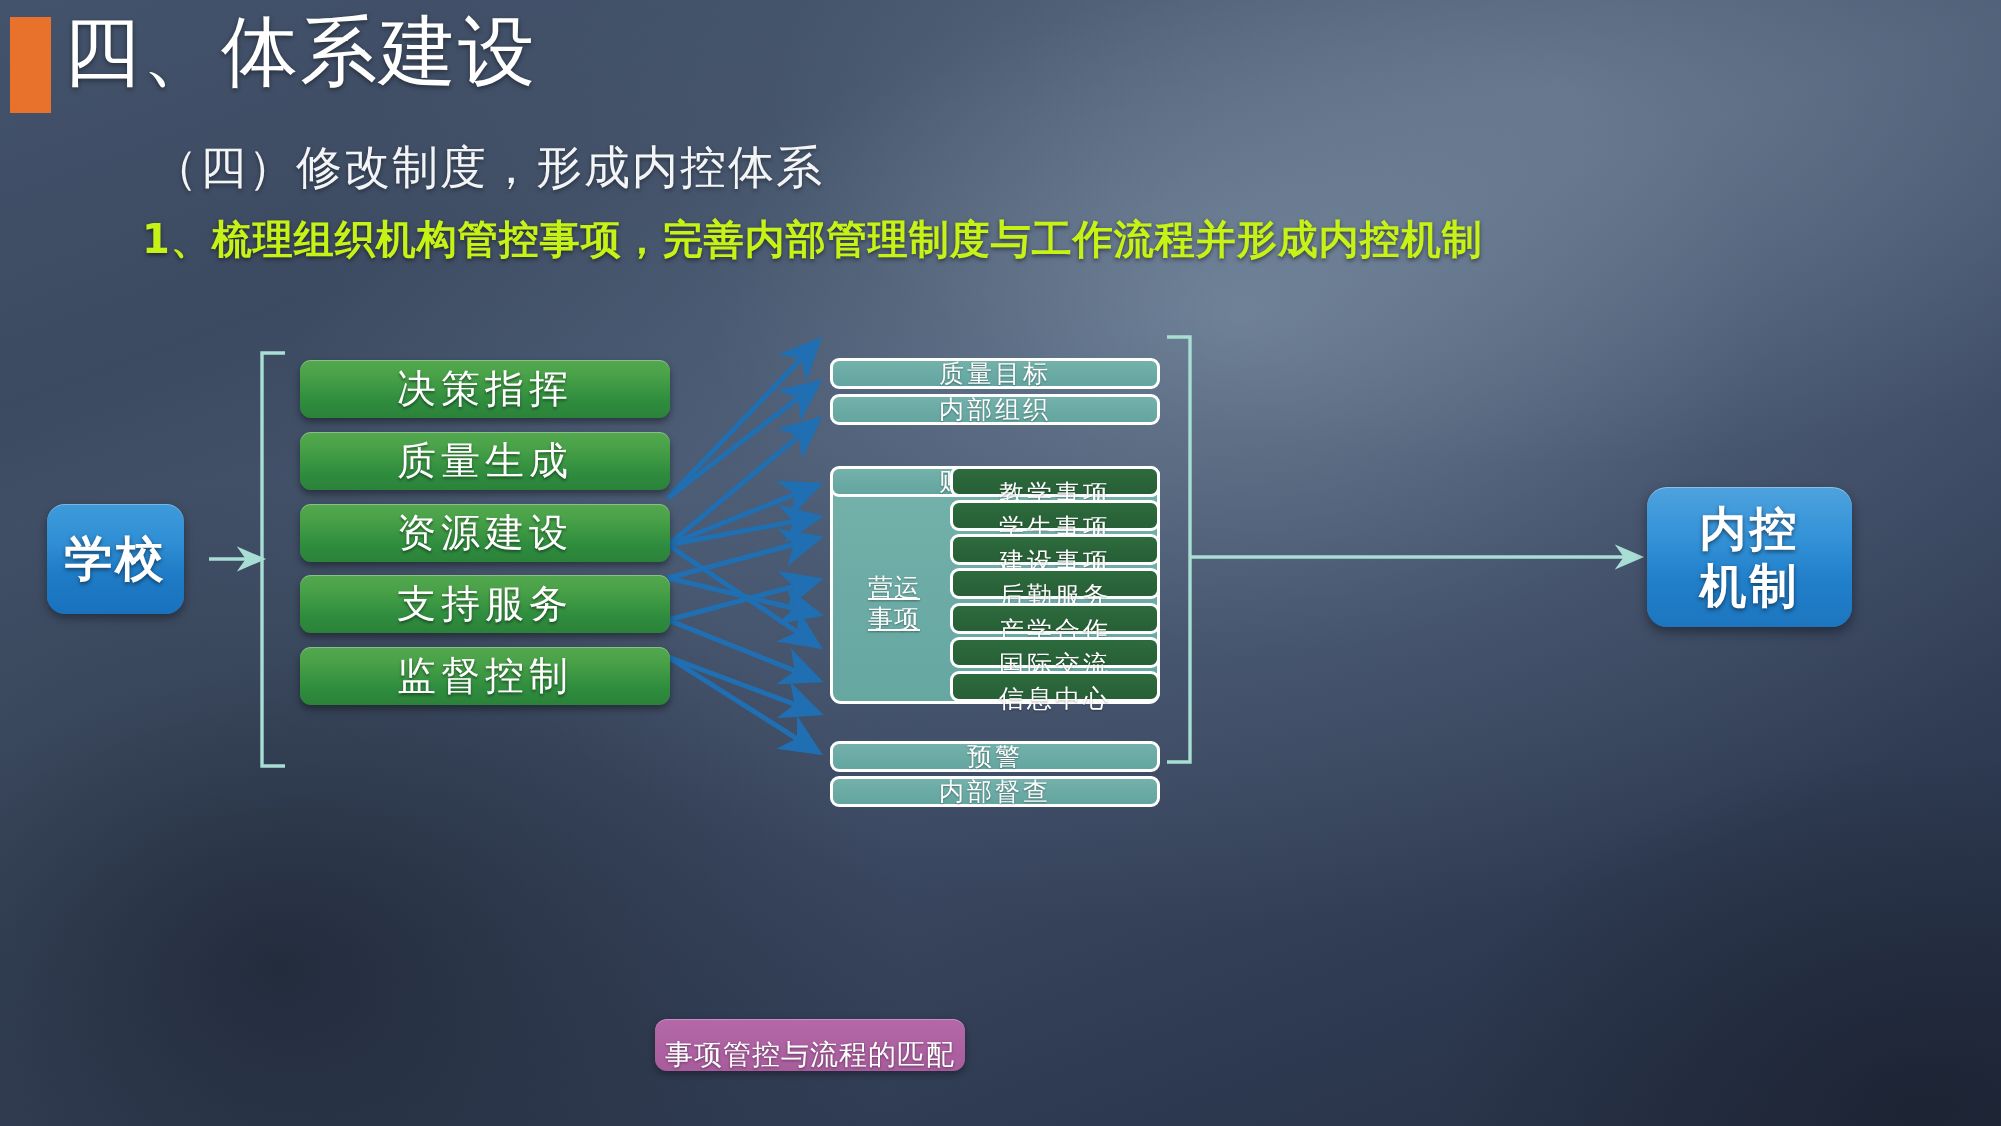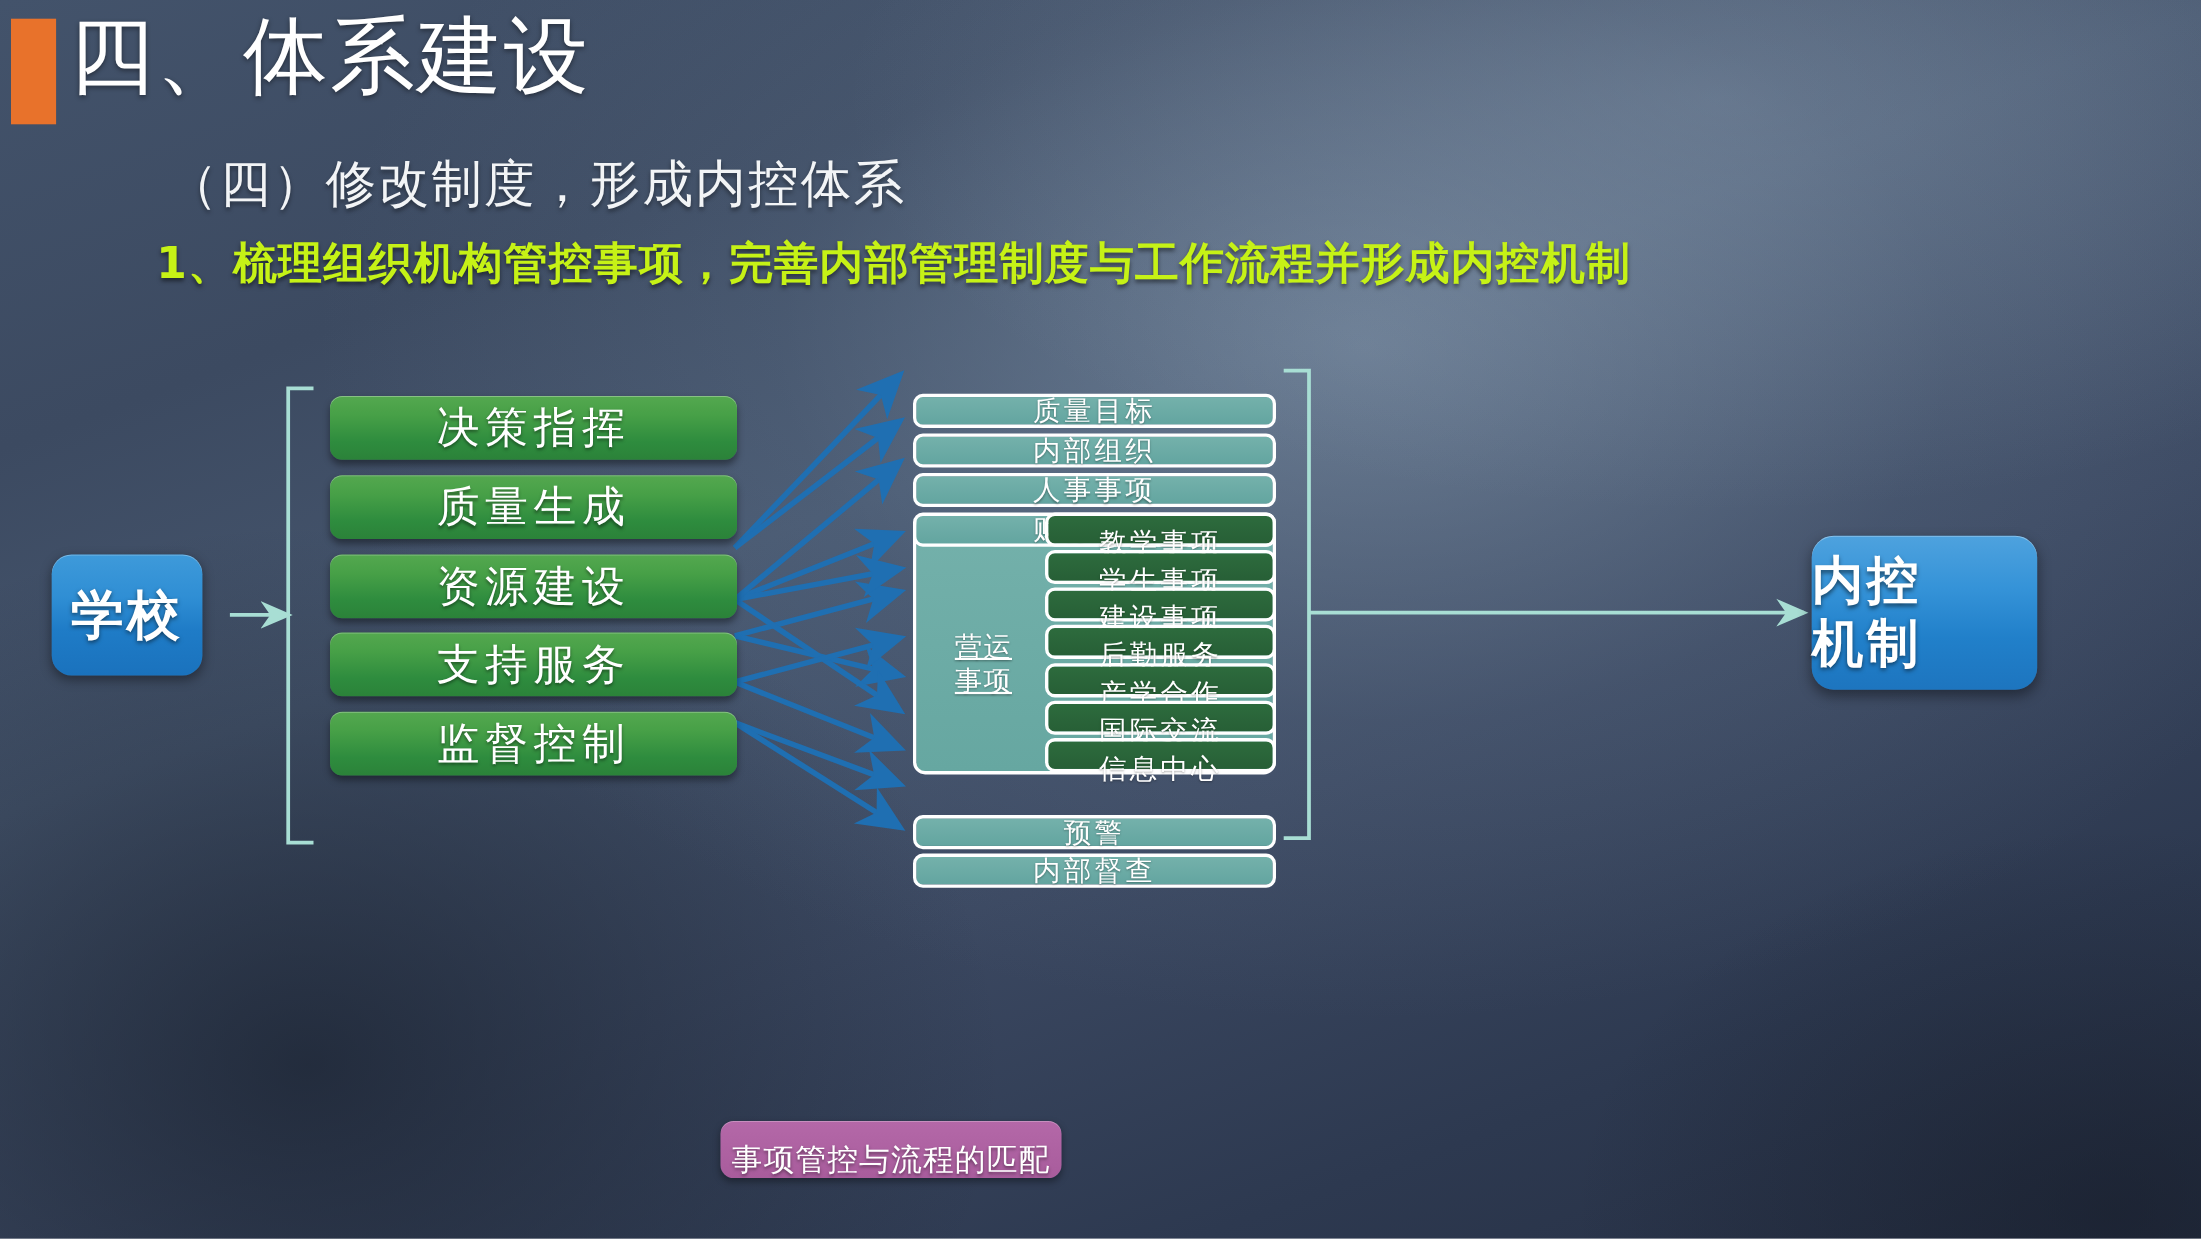--- a/index.html
+++ b/index.html
@@ -99,21 +99,21 @@
   .dk-row span{
     font-size:25px;color:#ffffff;letter-spacing:3px;
     text-shadow:0 1px 2px rgba(0,0,0,0.35);
     margin-top:24px;
   }
   
   .result-box{
     position:absolute;left:1647px;top:487px;width:205px;height:140px;border-radius:20px;z-index:7;
     background:linear-gradient(180deg,#4ea2de 0%,#3593d8 34%,#2180ca 66%,#1d75bf 100%);
     box-shadow:0 5px 12px rgba(0,0,0,0.40), inset 0 1px 0 rgba(255,255,255,0.32);
-    display:flex;flex-direction:column;align-items:flex-start;justify-content:center;
+    display:flex;flex-direction:column;align-items:center;justify-content:center;
   }
   .result-box span{
     font-size:47px;font-weight:bold;color:#ffffff;letter-spacing:3px;line-height:1.22;
     text-shadow:0 2px 4px rgba(0,0,0,0.5);
   }
   
   .caption{
     position:absolute;left:655px;top:1019px;width:310px;height:52px;border-radius:12px;z-index:7;
     background:linear-gradient(180deg,#b468a8 0%,#a85c9c 100%);
     box-shadow:0 3px 7px rgba(0,0,0,0.35), inset 0 1px 0 rgba(255,255,255,0.25);
@@ -196,23 +196,20 @@
   <div class="green-box" style="top:647px">
     <span>监督控制</span>
   </div>
 
   <div class="teal-row" style="top:322px">
     <span>质量目标</span>
   </div>
   <div class="teal-row" style="top:358px">
     <span>内部组织</span>
   </div>
-  <div class="teal-row" style="top:394px">
-    <span>人事事项</span>
-  </div>
   <div class="teal-row" style="top:430px">
     <span>财务事项</span>
   </div>
 
   <div class="ops-box"></div>
   <div class="ops-label">
     <div>营运</div>
     <div>事项</div>
   </div>
 

